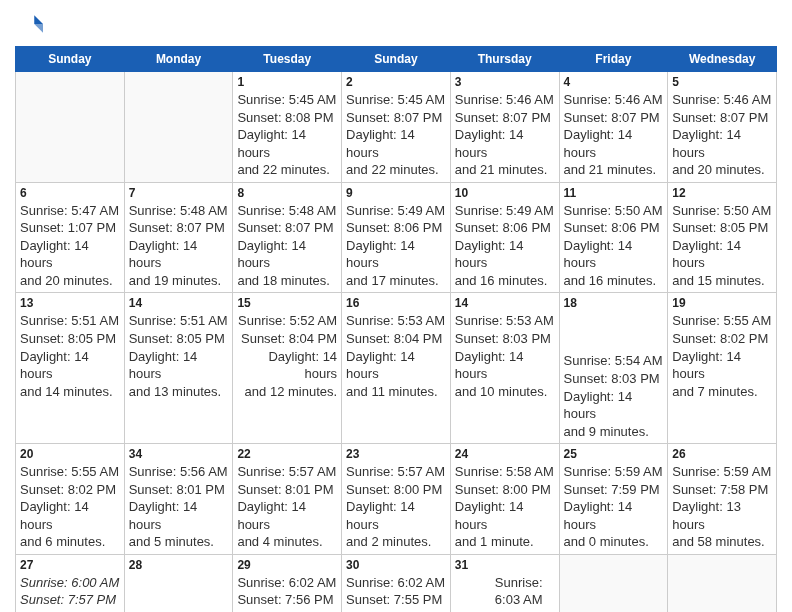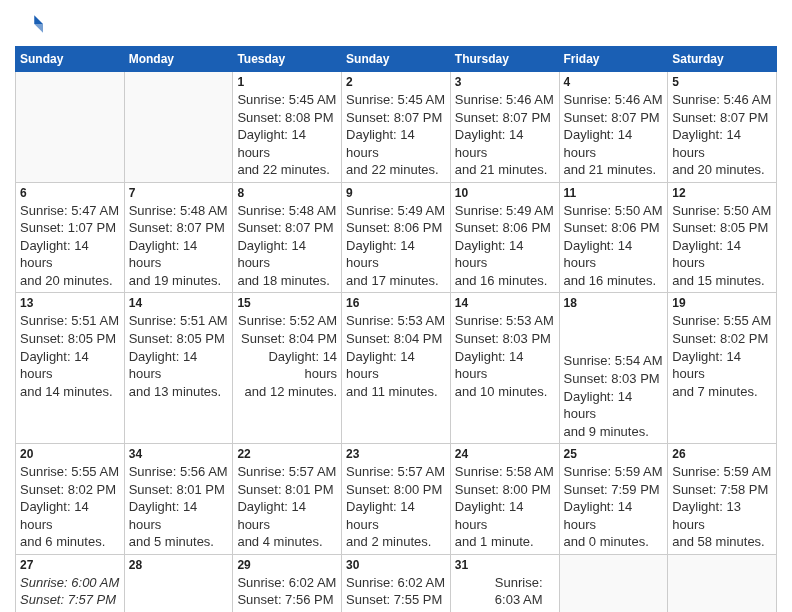--- a/index.html
+++ b/index.html
@@ -62,21 +62,21 @@
       width: 100%;
       table-layout: fixed;
     }
     .calendar th {
       background: #1a5fb4;
       color: #fff;
       font-size: 12px;
       font-weight: bold;
       padding: 5px 4px;
       border: 1px solid #1a5fb4;
-      text-align: left;
+      text-align: center;
     }
     .calendar td {
       border: 1px solid #ccc;
       vertical-align: top;
       padding: 3px 4px;
       font-size: 9.5px;
       color: #333;
       height: 82px;
     }
     .day-num {
@@ -119,21 +119,21 @@
 
   <table class="calendar">
     <thead>
       <tr>
       <th>Sunday</th>
           <th>Monday</th>
           <th>Tuesday</th>
           <th>Sunday</th>
           <th>Thursday</th>
           <th>Friday</th>
-          <th>Saturday</th>
+          <th>Wednesday</th>
         </tr>
     </thead>
     <tbody id="calendar-body">
     <tr>
           <td class="empty-cell"></td>
           <td class="empty-cell"></td>
           <td>
             <span class="day-num">1</span>
             <div class="day-info" style="white-space: pre-line;">Sunrise: 5:45 AM
 Sunset: 8:08 PM

